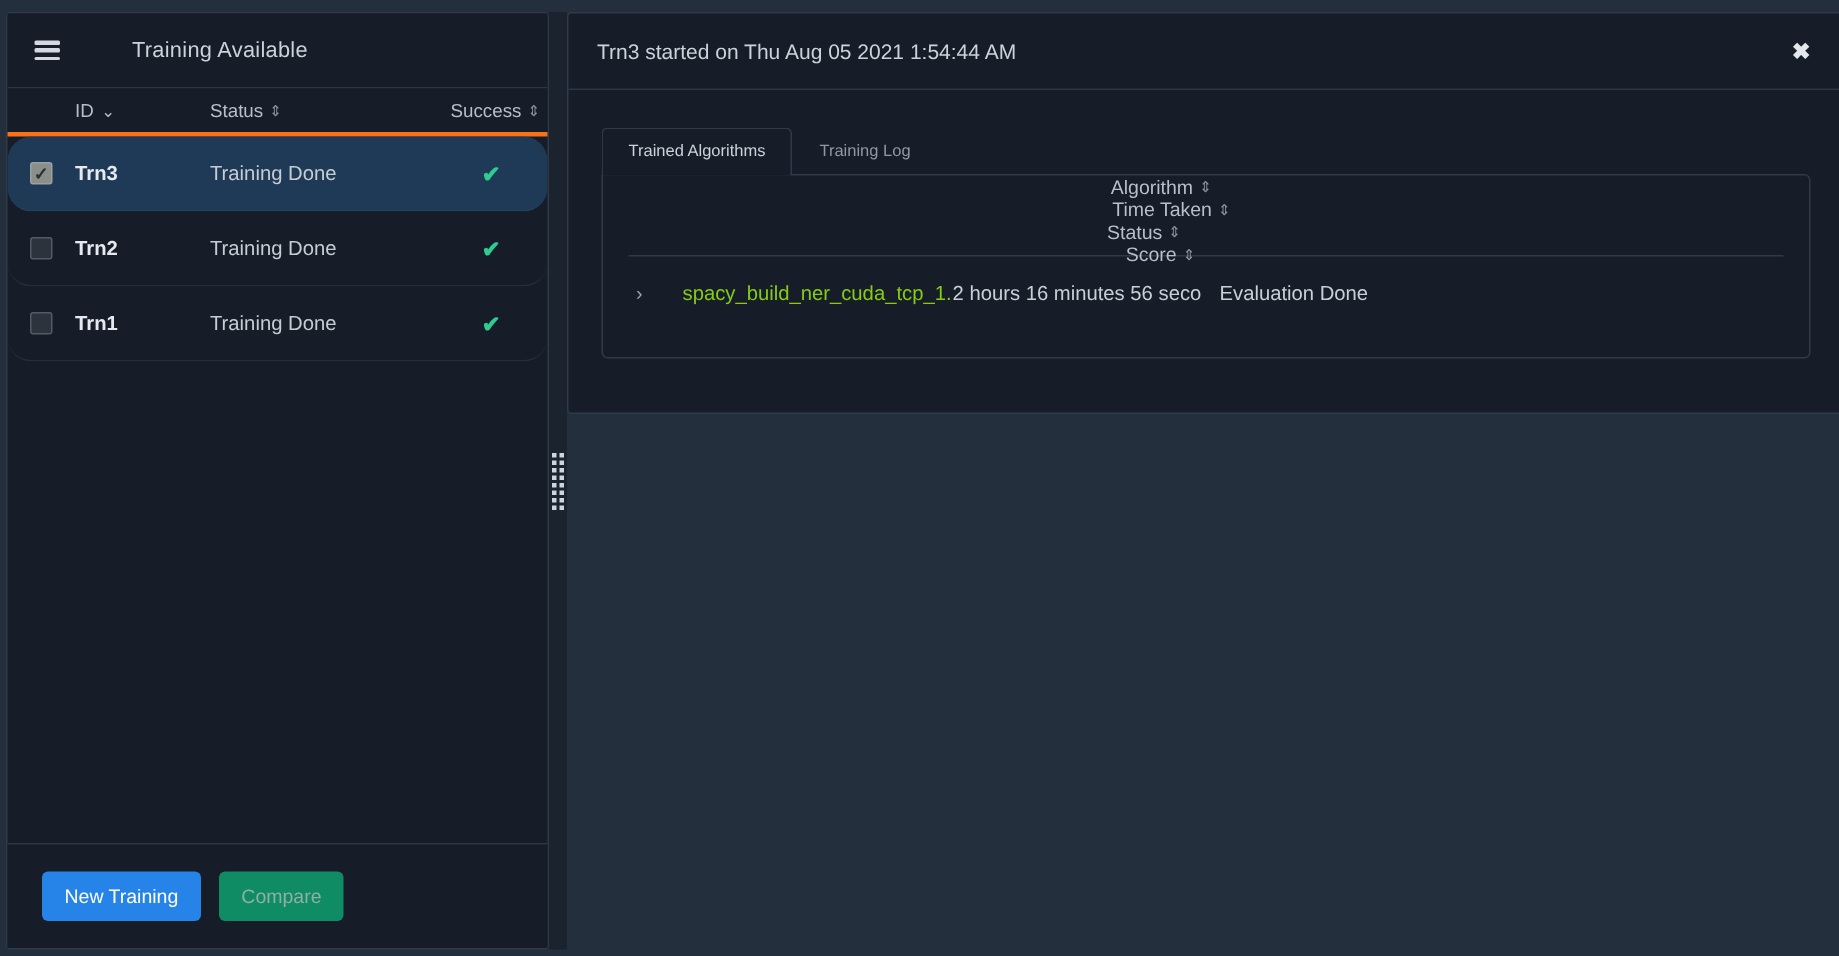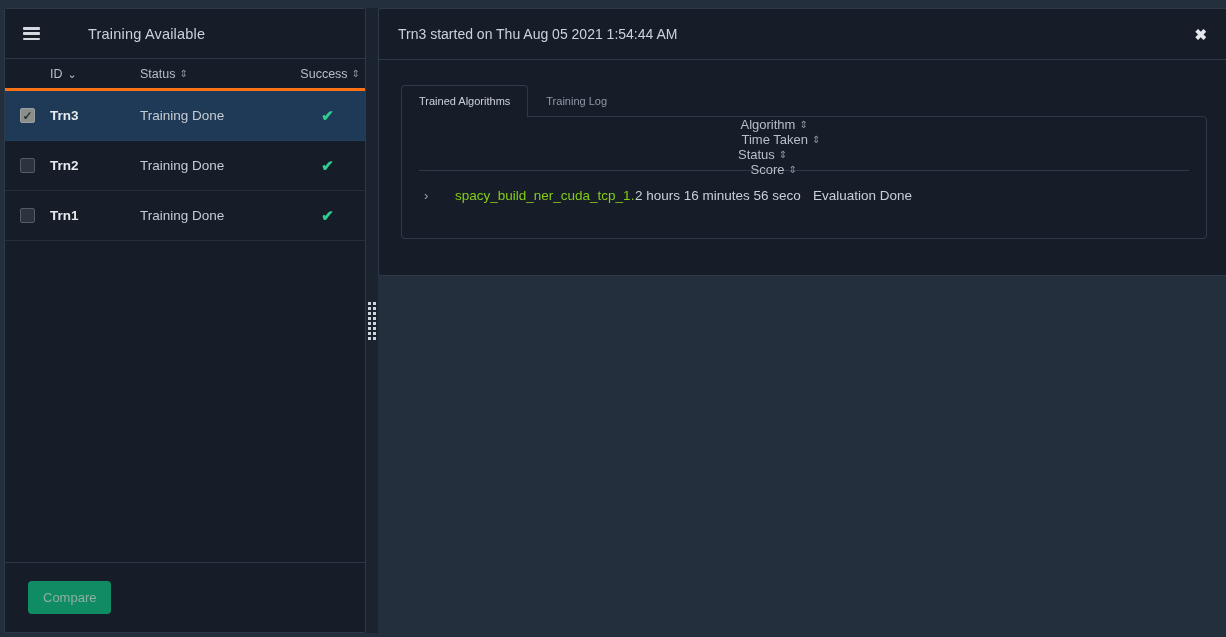--- a/index.html
+++ b/index.html
@@ -46,20 +46,21 @@
   .sorticon { display:inline-block; margin-left: 4px; position: relative; top: -1px; color: #8b96a3; font-size: 10px; }
   .chev-down { display:inline-block; margin-left: 5px; color: #b7bfc9; font-size: 11px; }
 
   .rows { flex: 1 1 auto; overflow: hidden; }
   .row {
     height: 50px;
     display: flex; align-items: center;
     border-bottom: 1px solid #242f3d;
     font-size: 13.5px;
     cursor: pointer;
+    border-radius: 16px;
   }
   .row.selected { background: #1f3a57; border-bottom: 1px solid #2b4straight; border-bottom-color:#24405f; }
   .row .cb-wrap { width: 45px; padding-left: 15px; display:flex; align-items:center; }
   .cb {
     width: 15px; height: 15px; border-radius: 2px;
     border: 1px solid #525b66; background: #2c333c;
     display: flex; align-items: center; justify-content: center;
   }
   .cb.checked { background: #8b8f8a; border-color: #9aa0a6; }
   .cb.checked::after {
@@ -212,20 +213,21 @@
           <div class="cb"></div>
         </div>
         <div class="cell-id">Trn1</div>
         <div class="cell-status">Training Done</div>
         <div class="cell-success">✔</div>
       </div>
 
     </div>
 
     <div class="left-footer">
+      <button class="btn btn-primary">New Training</button>
       <button class="btn btn-compare">Compare</button>
     </div>
 
   </div>
 
   <div class="splitter">
     <div class="grip">
       <span></span>
         <span></span>
         <span></span>

